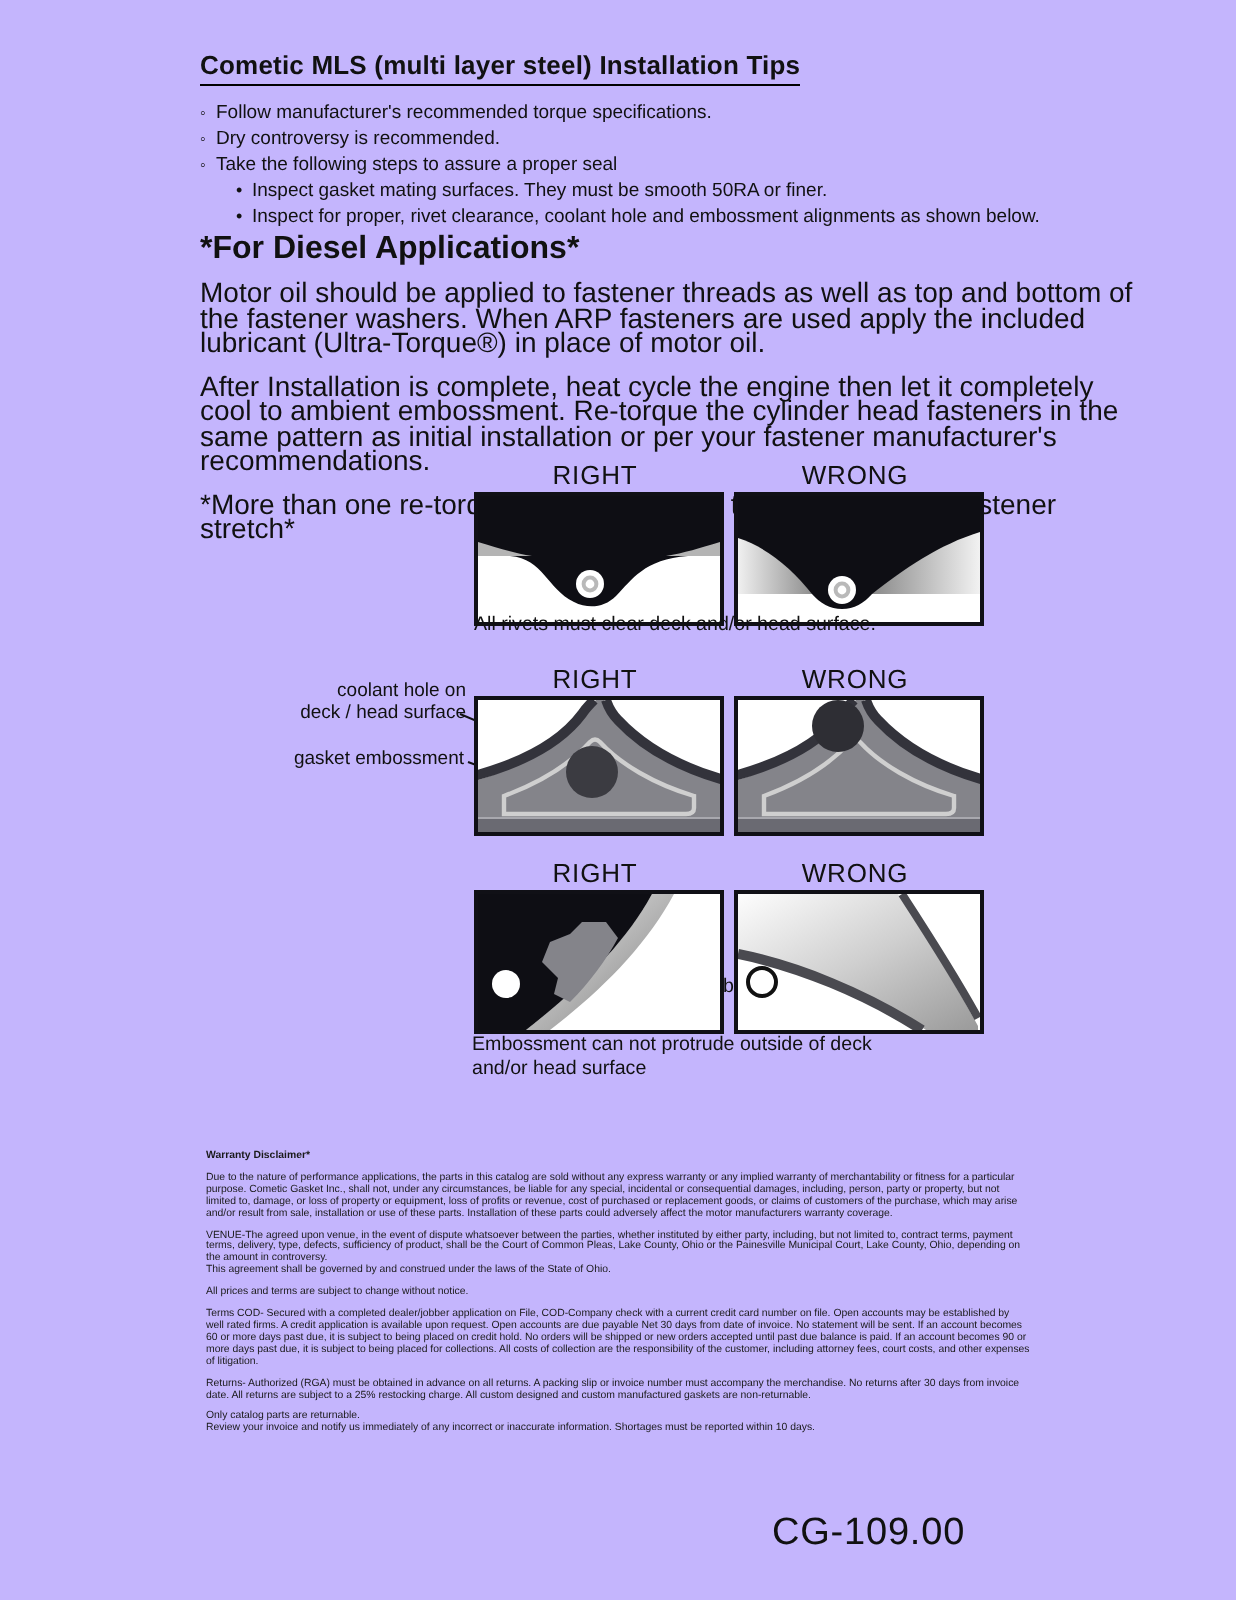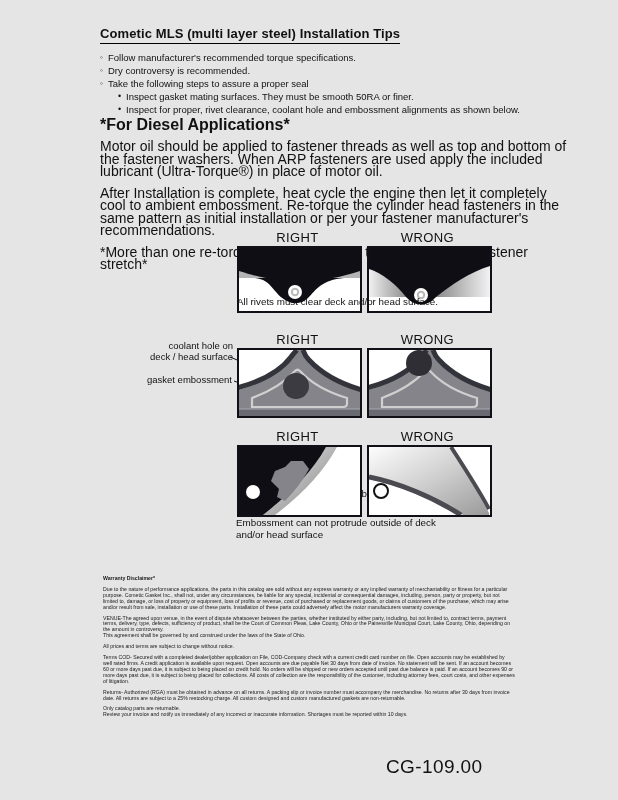--- a/index.html
+++ b/index.html
@@ -1,17 +1,17 @@
 <!DOCTYPE html>
 <html><head>
 <meta charset="utf-8">
 <style>
   html,body{margin:0;padding:0;background:#ffffff;}
   .page{
-    position:relative;width:618px;height:800px;background:#e5e5e5;overflow:hidden;
+    position:relative;width:618px;height:800px;background:#c4b5fd;overflow:hidden;
     font-family:"Liberation Sans", sans-serif;color:#111;
   }
   
   .header{position:absolute;left:100px;top:24px;width:468px;}
   .title{
     display:inline-block;font-size:13px;font-weight:bold;
     border-bottom:1.6px solid #000;padding-bottom:2px;margin:0 0 7px 0;
     letter-spacing:0.1px;
   }
   .bullets{font-size:9.5px;line-height:13px;}
@@ -114,21 +114,21 @@
       <rect y="49" width="121" height="14" fill="#ffffff"></rect>
       <path d="M0,21 C13,25 27,36 37,49 L0,49 Z" fill="url(#g1l)"></path>
       <path d="M121,18 C101,24 82,37 67,49 L121,49 Z" fill="url(#g1r)"></path>
       <path d="M37,49 C41,53.5 46,56.5 52,56.5 C58,56.5 63,53.5 67,49 Z" fill="#0e0e14"></path>
       <circle cx="52" cy="47" r="7" fill="#ffffff"></circle>
       <circle cx="52" cy="47" r="4.2" fill="#b9b9b9"></circle>
       <circle cx="52" cy="47" r="2.2" fill="#ffffff"></circle>
     </svg>
   </div>
 
-  <div class="caption" style="left:237px;top:296px;">All rivets must clear deck and/or head surface.</div>
+  <div class="caption" style="left:237px;top:307px;">All rivets must clear deck and/or head surface.</div>
 
   <div class="dlabel" style="left:237px;top:332px;">RIGHT</div>
   <div class="dlabel" style="left:367px;top:332px;">WRONG</div>
 
   <div class="sidelabel" style="right:385px;top:341px;margin-left:24px;">coolant hole on
 deck / head surface</div>
   <div class="sidelabel" style="right:386px;top:375px;">gasket embossment</div>
 
   <svg class="leader-overlay" viewBox="0 0 618 96">
     <line x1="230" y1="27" x2="292" y2="53" stroke="#111" stroke-width="1"></line>

